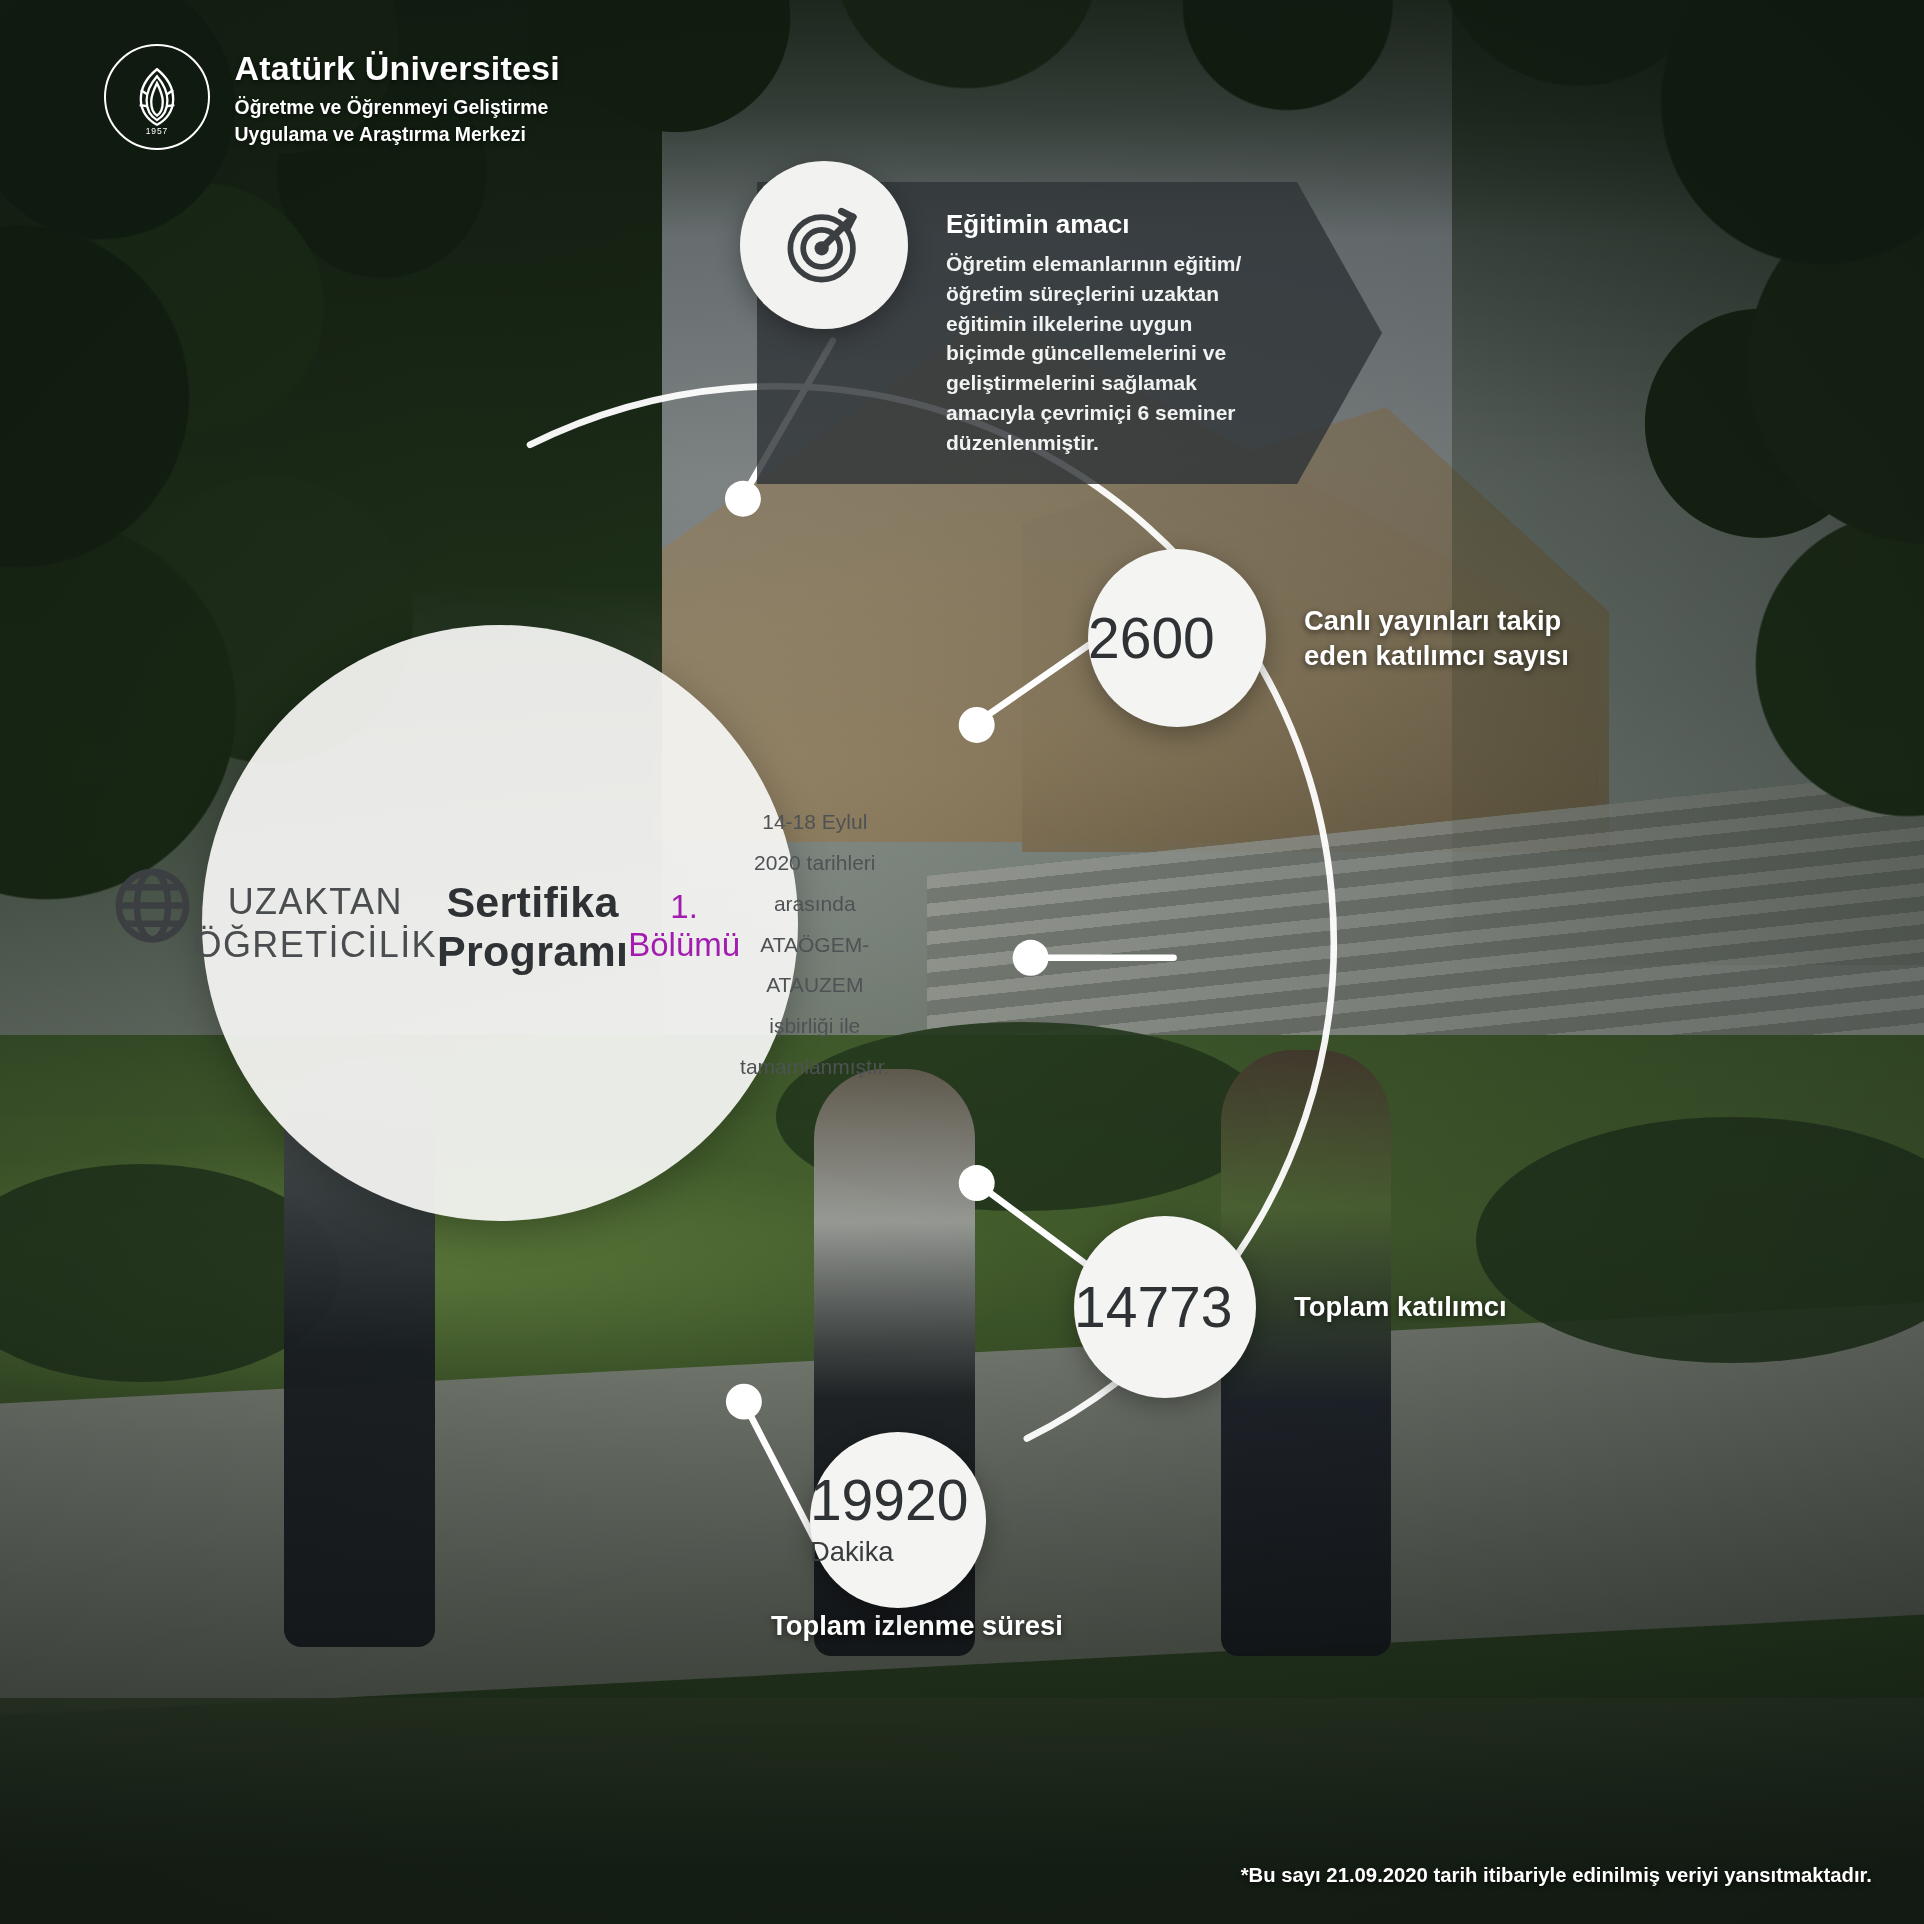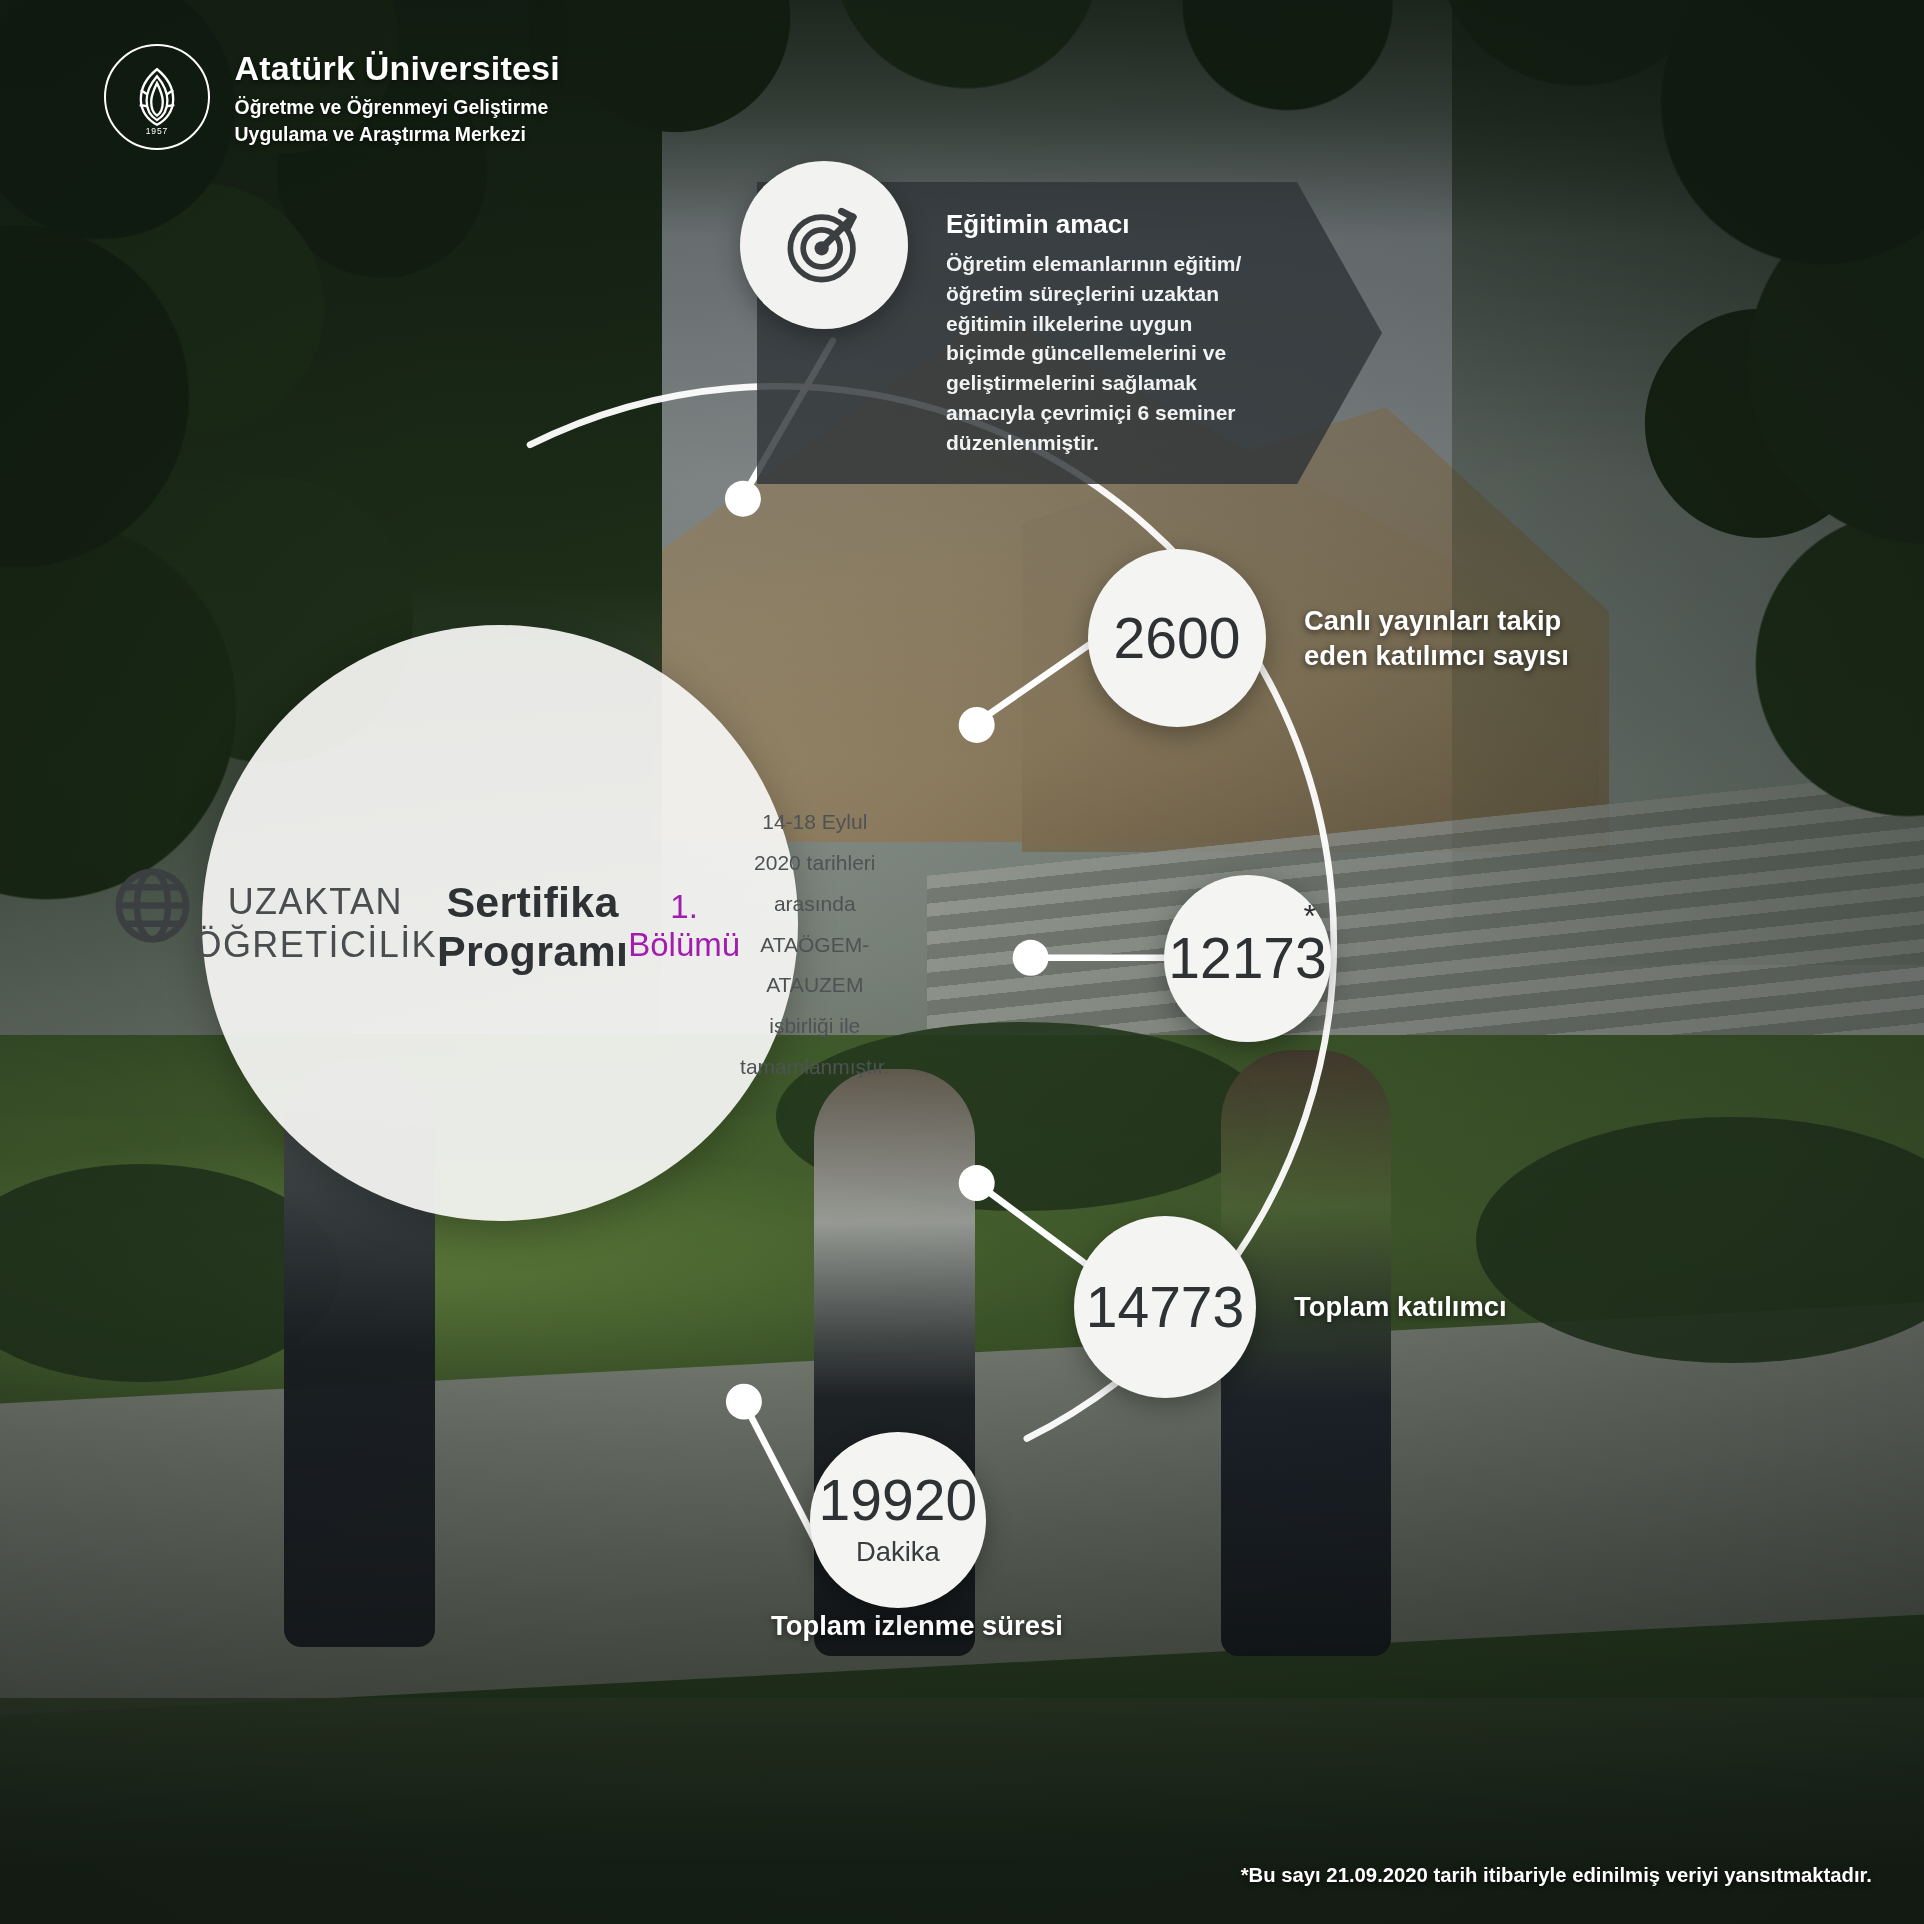--- a/index.html
+++ b/index.html
@@ -172,21 +172,21 @@
   .purpose-icon{
     position:absolute;left:-17px;top:-21px;width:168px;height:168px;border-radius:50%;
     background:#f2f2f0;display:flex;align-items:center;justify-content:center;
     box-shadow:0 7.6px 24.6px rgba(0,0,0,.3);z-index:3;
   }
 
   
   .stat{position:absolute;display:flex;align-items:center;}
   .bubble{
     border-radius:50%;background:#f4f4f2;
-    display:flex;flex-direction:column;align-items:center;justify-content:center;
+    display:flex;flex-direction:column;justify-content:center;
     box-shadow:0 7.6px 24.6px rgba(0,0,0,.3);flex:none;position:relative;
   }
   .bubble .num{font-size:57px;color:#2f3234;line-height:1;}
   .bubble .unit{font-size:27.4px;color:#3a3d3f;margin-top:7.6px;}
   .bubble .star{position:absolute;font-size:32px;color:#2f3234;}
   .stat-label{
     color:#ffffff;font-size:27.4px;font-weight:bold;line-height:1.28;margin-left:38px;
     text-shadow:0 1.9px 6.6px rgba(0,0,0,.6);
   }
 
@@ -315,24 +315,20 @@
     <div class="bubble">
       <span class="num">2600</span>
     </div>
     <div class="stat-label">
       <div>Canlı  yayınları takip</div>
       <div>eden katılımcı sayısı</div>
     </div>
   </div>
 
   <div class="stat" id="stat-12173">
-    <div class="bubble">
-      <span class="num">12173</span>
-      <span class="star">*</span>
-    </div>
   </div>
 
   <div class="stat" id="stat-14773">
     <div class="bubble">
       <span class="num">14773</span>
     </div>
     <div class="stat-label">
       <div>Toplam katılımcı</div>
     </div>
   </div>

